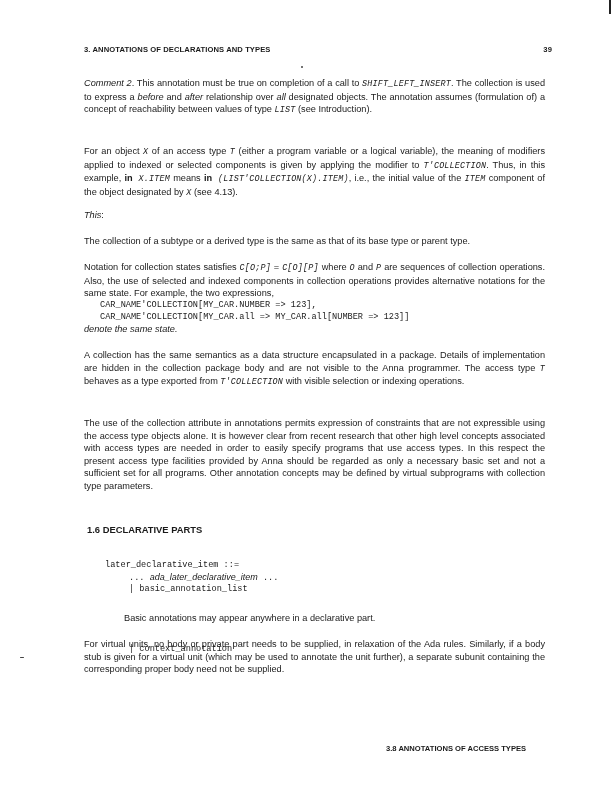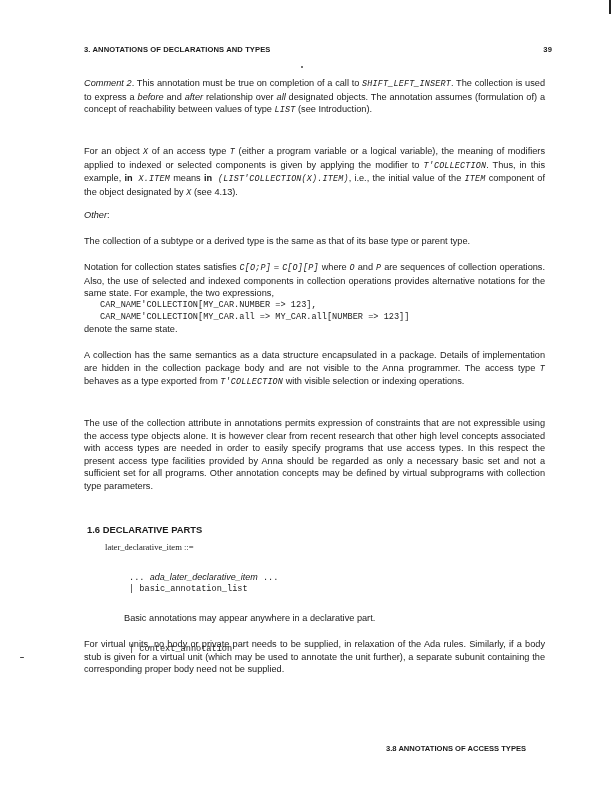--- a/index.html
+++ b/index.html
@@ -28,36 +28,36 @@
   <div class="running-head">
     <span>3. ANNOTATIONS OF DECLARATIONS AND TYPES</span>
     <span>39</span>
   </div>
   <div class="speck" style="left:301px;top:66px;"></div>
 
   <p class="p" style="top:77px;"><span class="it">Comment 2</span><span>. This annotation must be true on completion of a call to </span><span class="mono">SHIFT_LEFT_INSERT</span><span>. The collection is used to express a </span><span class="it">before</span><span> and </span><span class="it">after</span><span> relationship over </span><span class="it">all</span><span> designated objects. The annotation assumes (formulation of) a concept of reachability between values of type </span><span class="mono">LIST</span><span> (see Introduction).</span></p>
 
   <p class="p" style="top:145px;"><span>For an object </span><span class="mono">X</span><span> of an access type </span><span class="mono">T</span><span> (either a program variable or a logical variable), the meaning of modifiers applied to indexed or selected components is given by applying the modifier to </span><span class="mono">T'COLLECTION</span><span>. Thus, in this example, </span><b>in</b><span class="mono"> X.ITEM</span><span> means </span><b>in</b><span class="mono"> (LIST'COLLECTION(X).ITEM)</span><span>, i.e., the initial value of the </span><span class="mono">ITEM</span><span> component of the object designated by </span><span class="mono">X</span><span> (see 4.13).</span></p>
 
-  <p class="p" style="top:209px;"><span class="it">Other</span><span>:</span></p>
+  <p class="p" style="top:209px;"><span class="it">This</span><span>:</span></p>
 
   <p class="p" style="top:235px;">The collection of a subtype or a derived type is the same as that of its base type or parent type.</p>
 
   <p class="p" style="top:261px;"><span>Notation for collection states satisfies </span><span class="mono">C[O;P]</span><span> = </span><span class="mono">C[O][P]</span><span> where </span><span class="mono">O</span><span> and </span><span class="mono">P</span><span> are sequences of collection operations. Also, the use of selected and indexed components in collection operations provides alternative notations for the same state. For example, the two expressions,</span></p>
   <div class="code" style="left:100px;top:299px;">CAR_NAME'COLLECTION[MY_CAR.NUMBER =&gt; 123],</div>
   <div class="code" style="left:100px;top:311px;">CAR_NAME'COLLECTION[MY_CAR.all =&gt; MY_CAR.all[NUMBER =&gt; 123]]</div>
-  <p class="p" style="top:323px;">denote the same state.</p>
+  <p class="p" style="top:323px;font-style:italic;">denote the same state.</p>
 
   <p class="p" style="top:349px;"><span>A collection has the same semantics as a data structure encapsulated in a package. Details of implementation are hidden in the collection package body and are not visible to the Anna programmer. The access type </span><span class="mono">T</span><span> behaves as a type exported from </span><span class="mono">T'COLLECTION</span><span> with visible selection or indexing operations.</span></p>
 
   <p class="p" style="top:417px;">The use of the collection attribute in annotations permits expression of constraints that are not expressible using the access type objects alone. It is however clear from recent research that other high level concepts associated with access types are needed in order to easily specify programs that use access types. In this respect the present access type facilities provided by Anna should be regarded as only a necessary basic set and not a sufficient set for all programs. Other annotation concepts may be defined by virtual subprograms with collection type parameters.</p>
 
   <div class="section-head">1.6 DECLARATIVE PARTS</div>
 
-  <div class="code" style="left:105px;top:541px;font-family:Liberation Serif, serif;">later_declarative_item ::=</div>
+  <div class="code" style="left:105px;top:559px;">later_declarative_item ::=</div>
   <div class="code" style="left:129px;top:571px;"><span>... </span><span class="it" style="font-family:'Liberation Sans',sans-serif;font-size:9px;">ada_later_declarative_item</span><span> ...</span></div>
   <div class="code" style="left:129px;top:583px;">| basic_annotation_list</div>
   <div class="code" style="left:129px;top:595px;margin-top:48px;">| context_annotation</div>
 
   <p class="p" style="top:612px;margin-left:40px;">Basic annotations may appear anywhere in a declarative part.</p>
   <p class="p" style="top:638px;">For virtual units, no body or private part needs to be supplied, in relaxation of the Ada rules. Similarly, if a body stub is given for a virtual unit (which may be used to annotate the unit further), a separate subunit containing the corresponding proper body need not be supplied.</p>
 
   <div class="speck" style="left:20px;top:657px;width:4px;height:1px;"></div>
 
   <div class="running-foot">3.8 ANNOTATIONS OF ACCESS TYPES</div>

